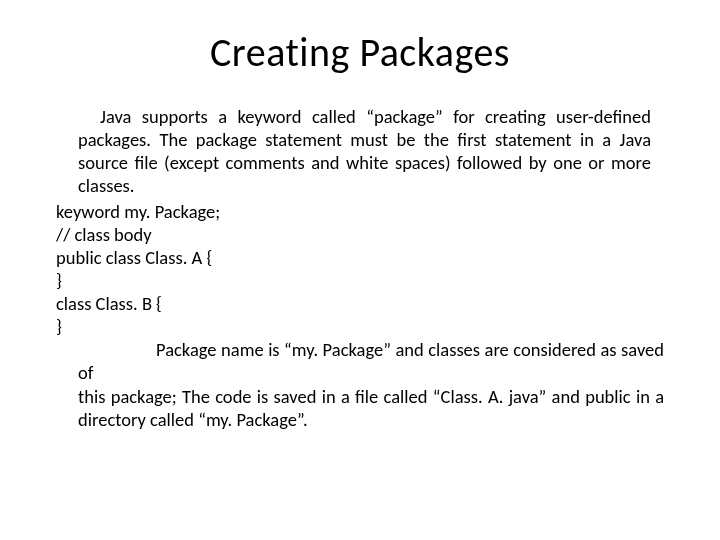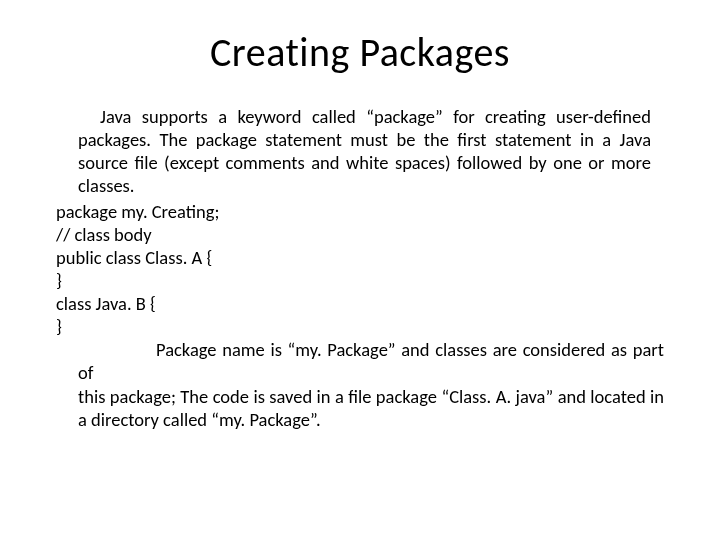--- a/index.html
+++ b/index.html
@@ -48,22 +48,22 @@
   }
 </style>
 </head>
 <body>
 
 <div class="slide">
   <h1 class="title">Creating Packages</h1>
 
   <p class="para1">Java supports a keyword called “package” for creating user-defined packages. The package statement must be the first statement in a Java source file (except comments and white spaces) followed by one or more classes.</p>
 
-  <div class="code">package my. Creating;</div>
+  <div class="code">keyword my. Package;</div>
   <div class="code">// class body</div>
   <div class="code">public class Class. A {</div>
   <div class="code">}</div>
-  <div class="code">class Java. B {</div>
+  <div class="code">class Class. B {</div>
   <div class="code">}</div>
 
-  <p class="para2 para2-first">Package name is “my. Package” and classes are considered as part of</p>
-  <p class="para2">this package; The code is saved in a file package “Class. A. java” and located in a directory  called “my. Package”.</p>
+  <p class="para2 para2-first">Package name is “my. Package” and classes are considered as saved of</p>
+  <p class="para2">this package; The code is saved in a file called “Class. A. java” and public in a directory  called “my. Package”.</p>
 </div>
 
 </body></html>

